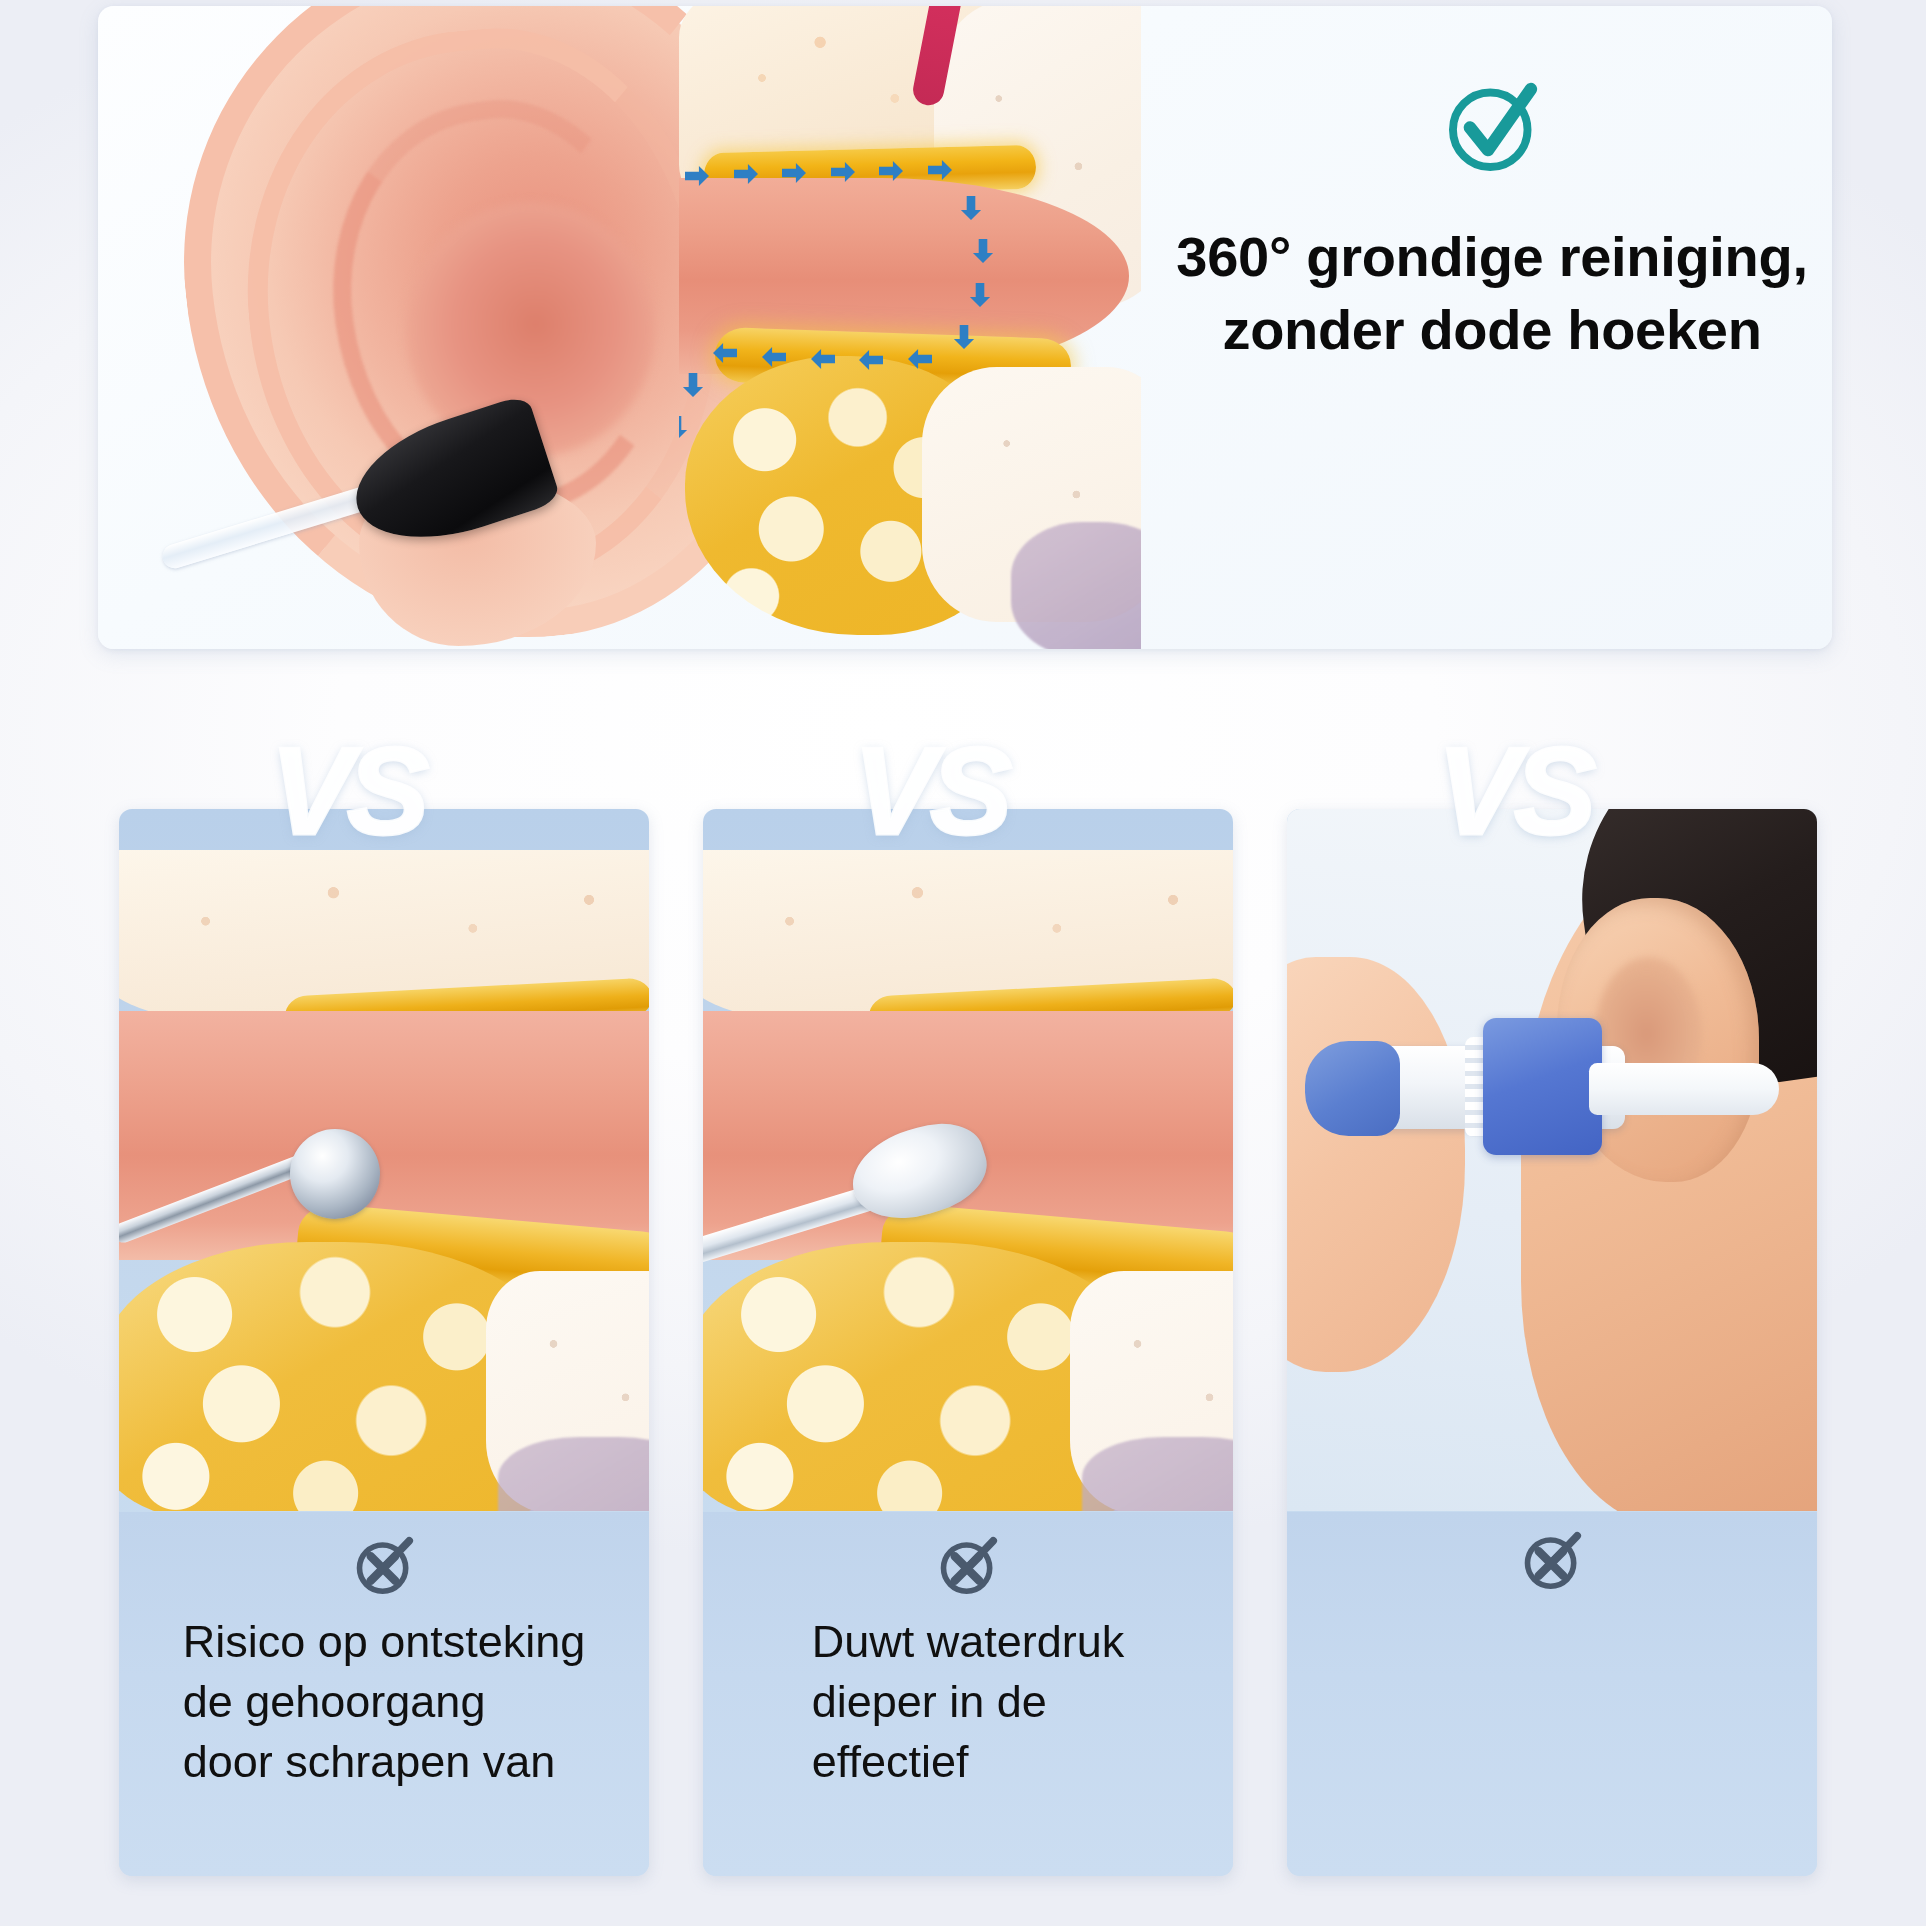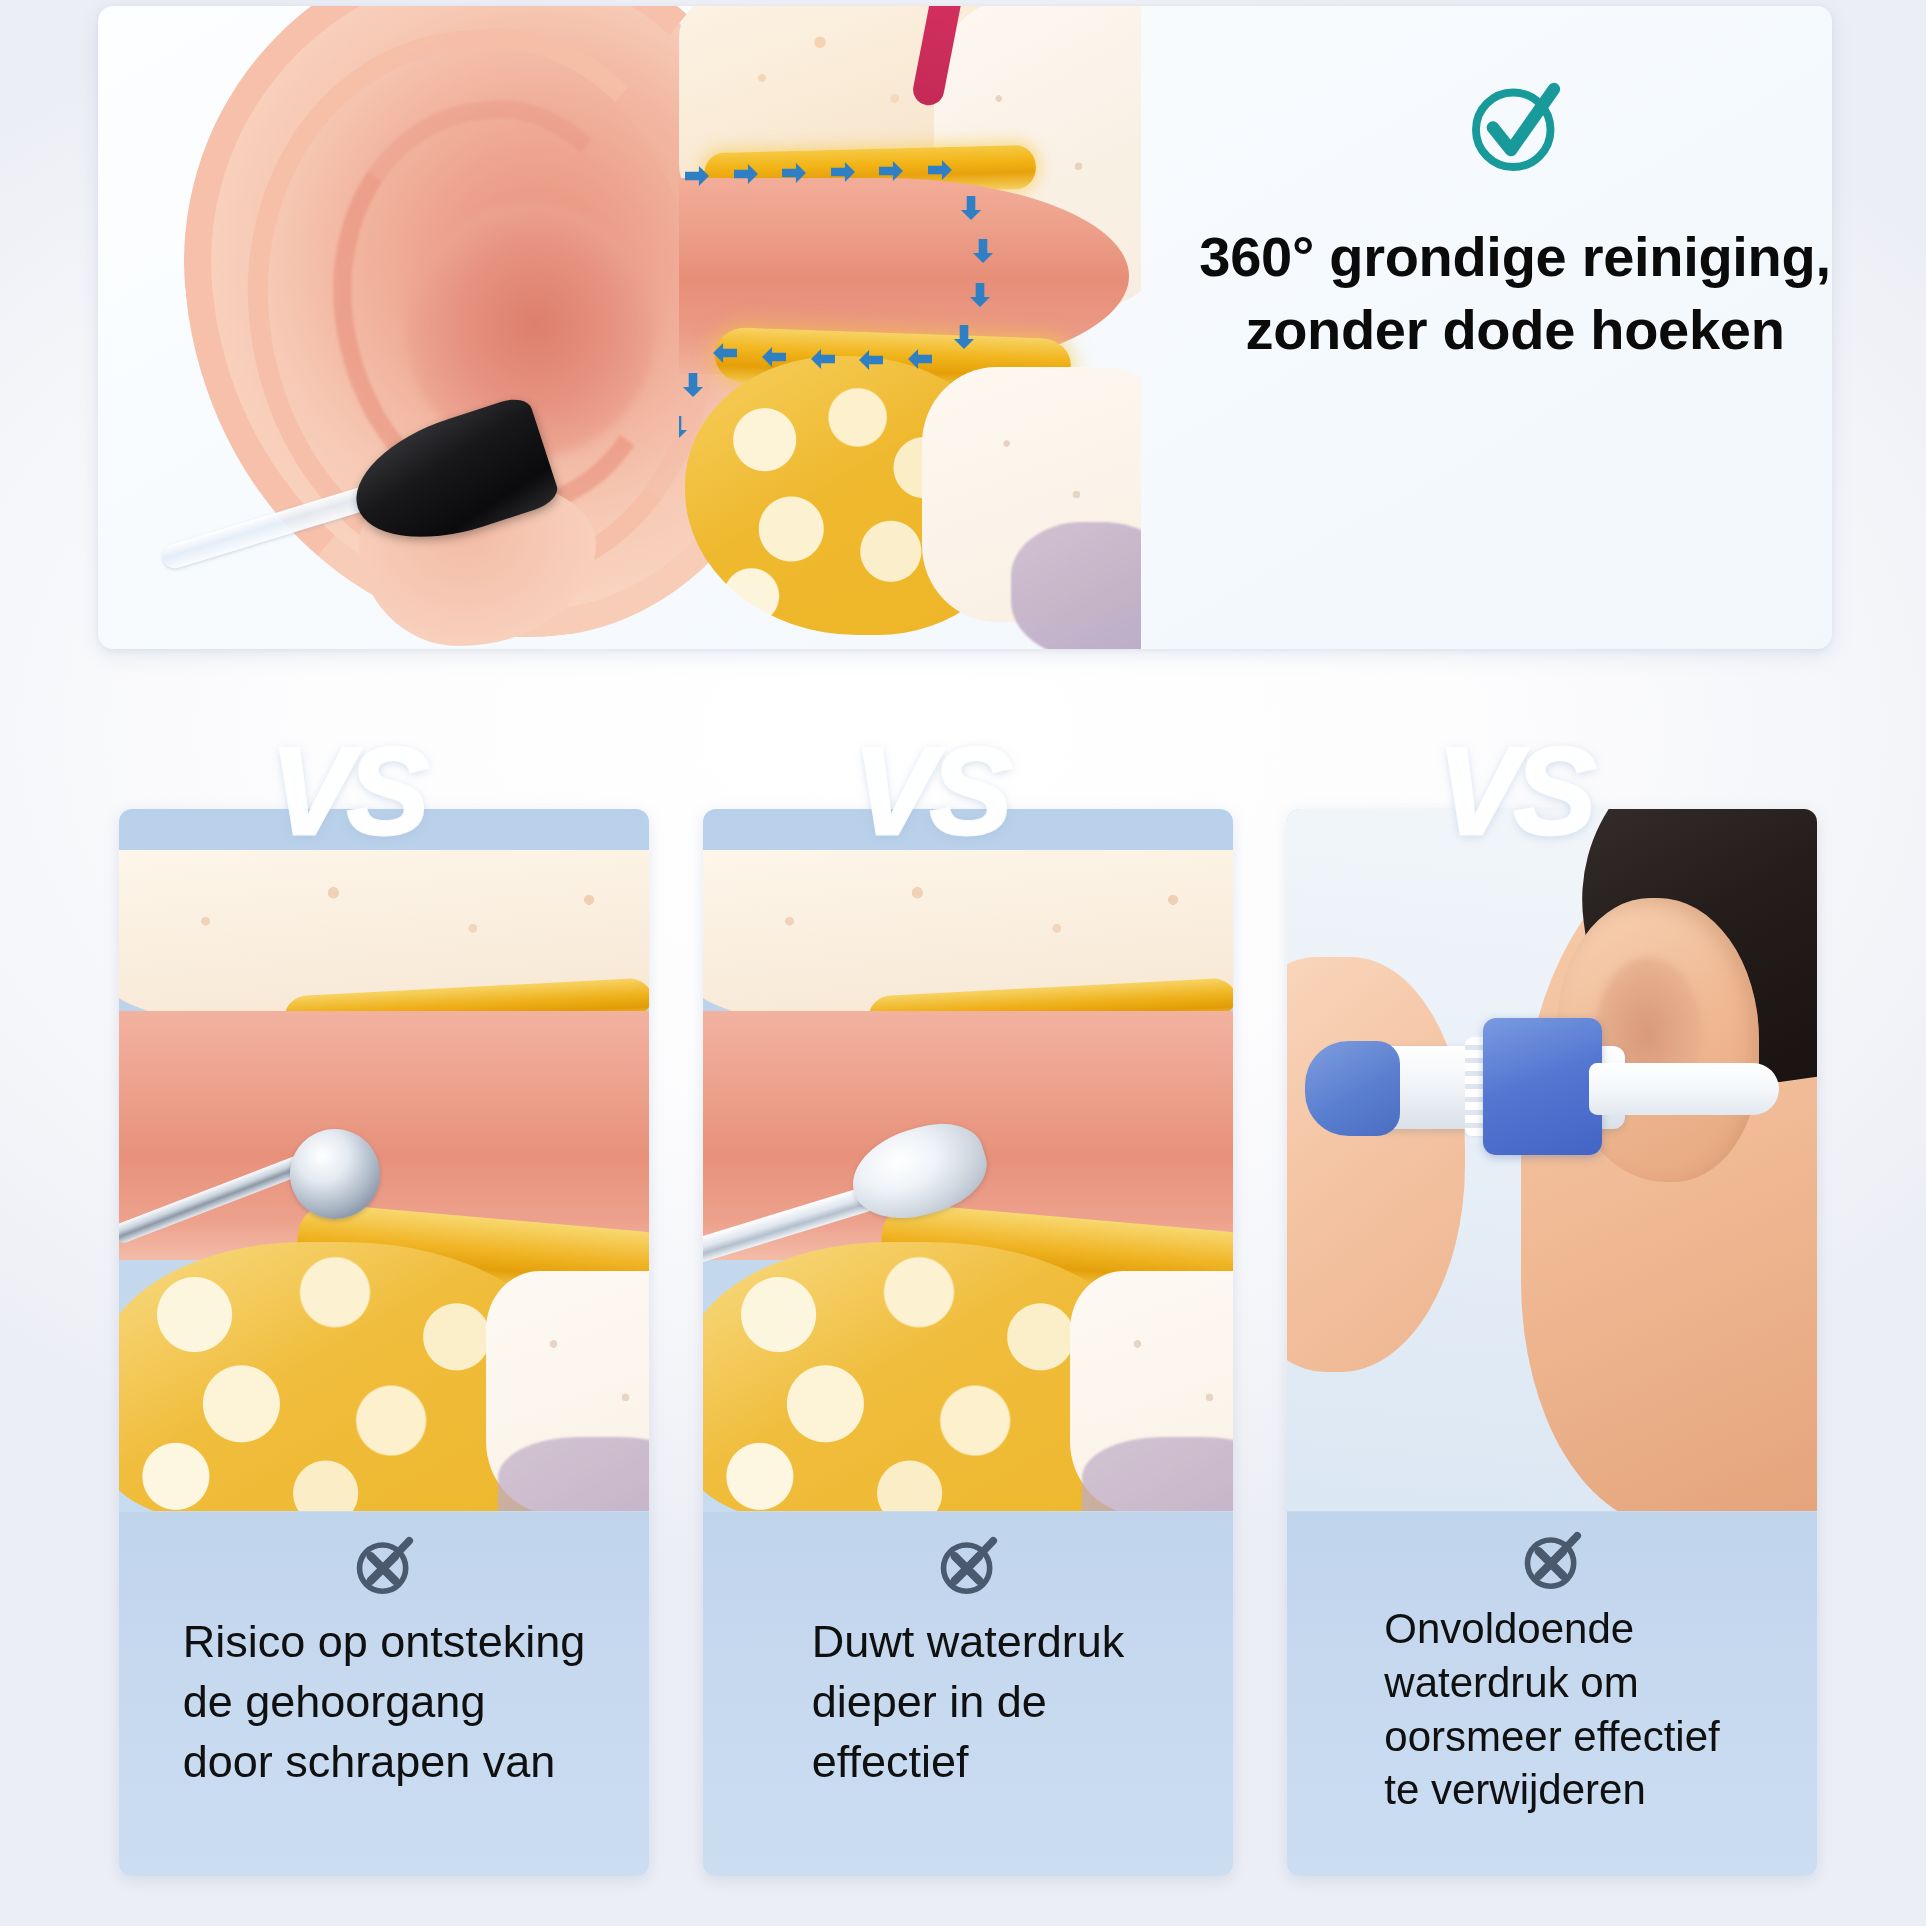--- a/index.html
+++ b/index.html
@@ -161,21 +161,21 @@
   .nozzle{
     position:absolute; left:255px; top:415px; width:196px; height:113px;
     background:linear-gradient(165deg,#3c3c40 0%,#18181b 40%,#0b0b0d 78%,#2a2a2d 100%);
     border-radius:58% 14% 14% 58% / 50% 14% 14% 50%;
     transform:rotate(-18deg);
     box-shadow:0 3.6px 9.5px rgba(0,0,0,.30);
   }
 
   
   .hero-text{
-    position:absolute; left:1088px; top:65px; width:658px;
+    position:absolute; left:1065px; top:65px; width:658px;
     display:flex; flex-direction:column; align-items:center;
   }
   .check-wrap{ width:113px; height:113px; position:relative; margin-bottom:37px; }
   .hero-title{
     font-size:56px; font-weight:bold; line-height:1.30; color:#0b0b0b;
     text-align:center; letter-spacing:-0.3px;
   }
 
   
   .cards{ position:absolute; left:119px; top:809px; width:1713px; height:1067px; }
@@ -489,26 +489,20 @@
       </div>
     </div>
     <div class="card-cap">
       <div class="x-wrap">
         <svg viewBox="0 0 100 100" width="70" height="70" aria-hidden="true">
           <circle cx="48" cy="53" r="33" fill="none" stroke="#4a5a6e" stroke-width="8"></circle>
           <path d="M31 36 L66 71 M66 36 L31 71" stroke="#4a5a6e" stroke-width="12" stroke-linecap="round"></path>
           <path d="M44 58 L86 14" stroke="#4a5a6e" stroke-width="11" stroke-linecap="round"></path>
         </svg>
       </div>
-      <div class="cap-text">
-        <div>Onvoldoende</div>
-        <div>waterdruk om</div>
-        <div>oorsmeer effectief</div>
-        <div>te verwijderen</div>
-      </div>
     </div>
   </div>
 </div>
 
 <div class="vs vs1">VS</div>
 <div class="vs vs2">VS</div>
 <div class="vs vs3">VS</div>
 
 
 </body></html>

